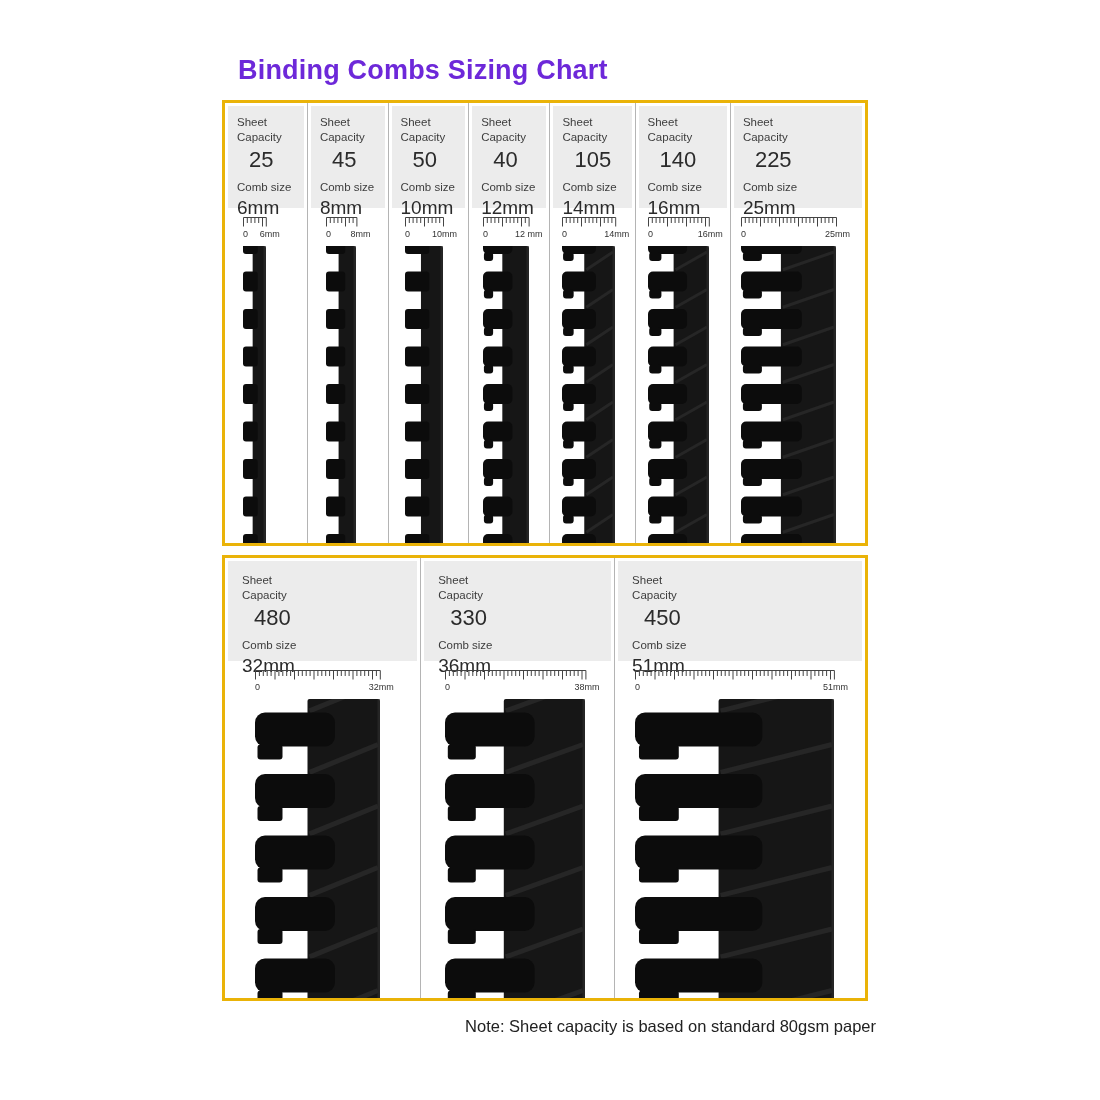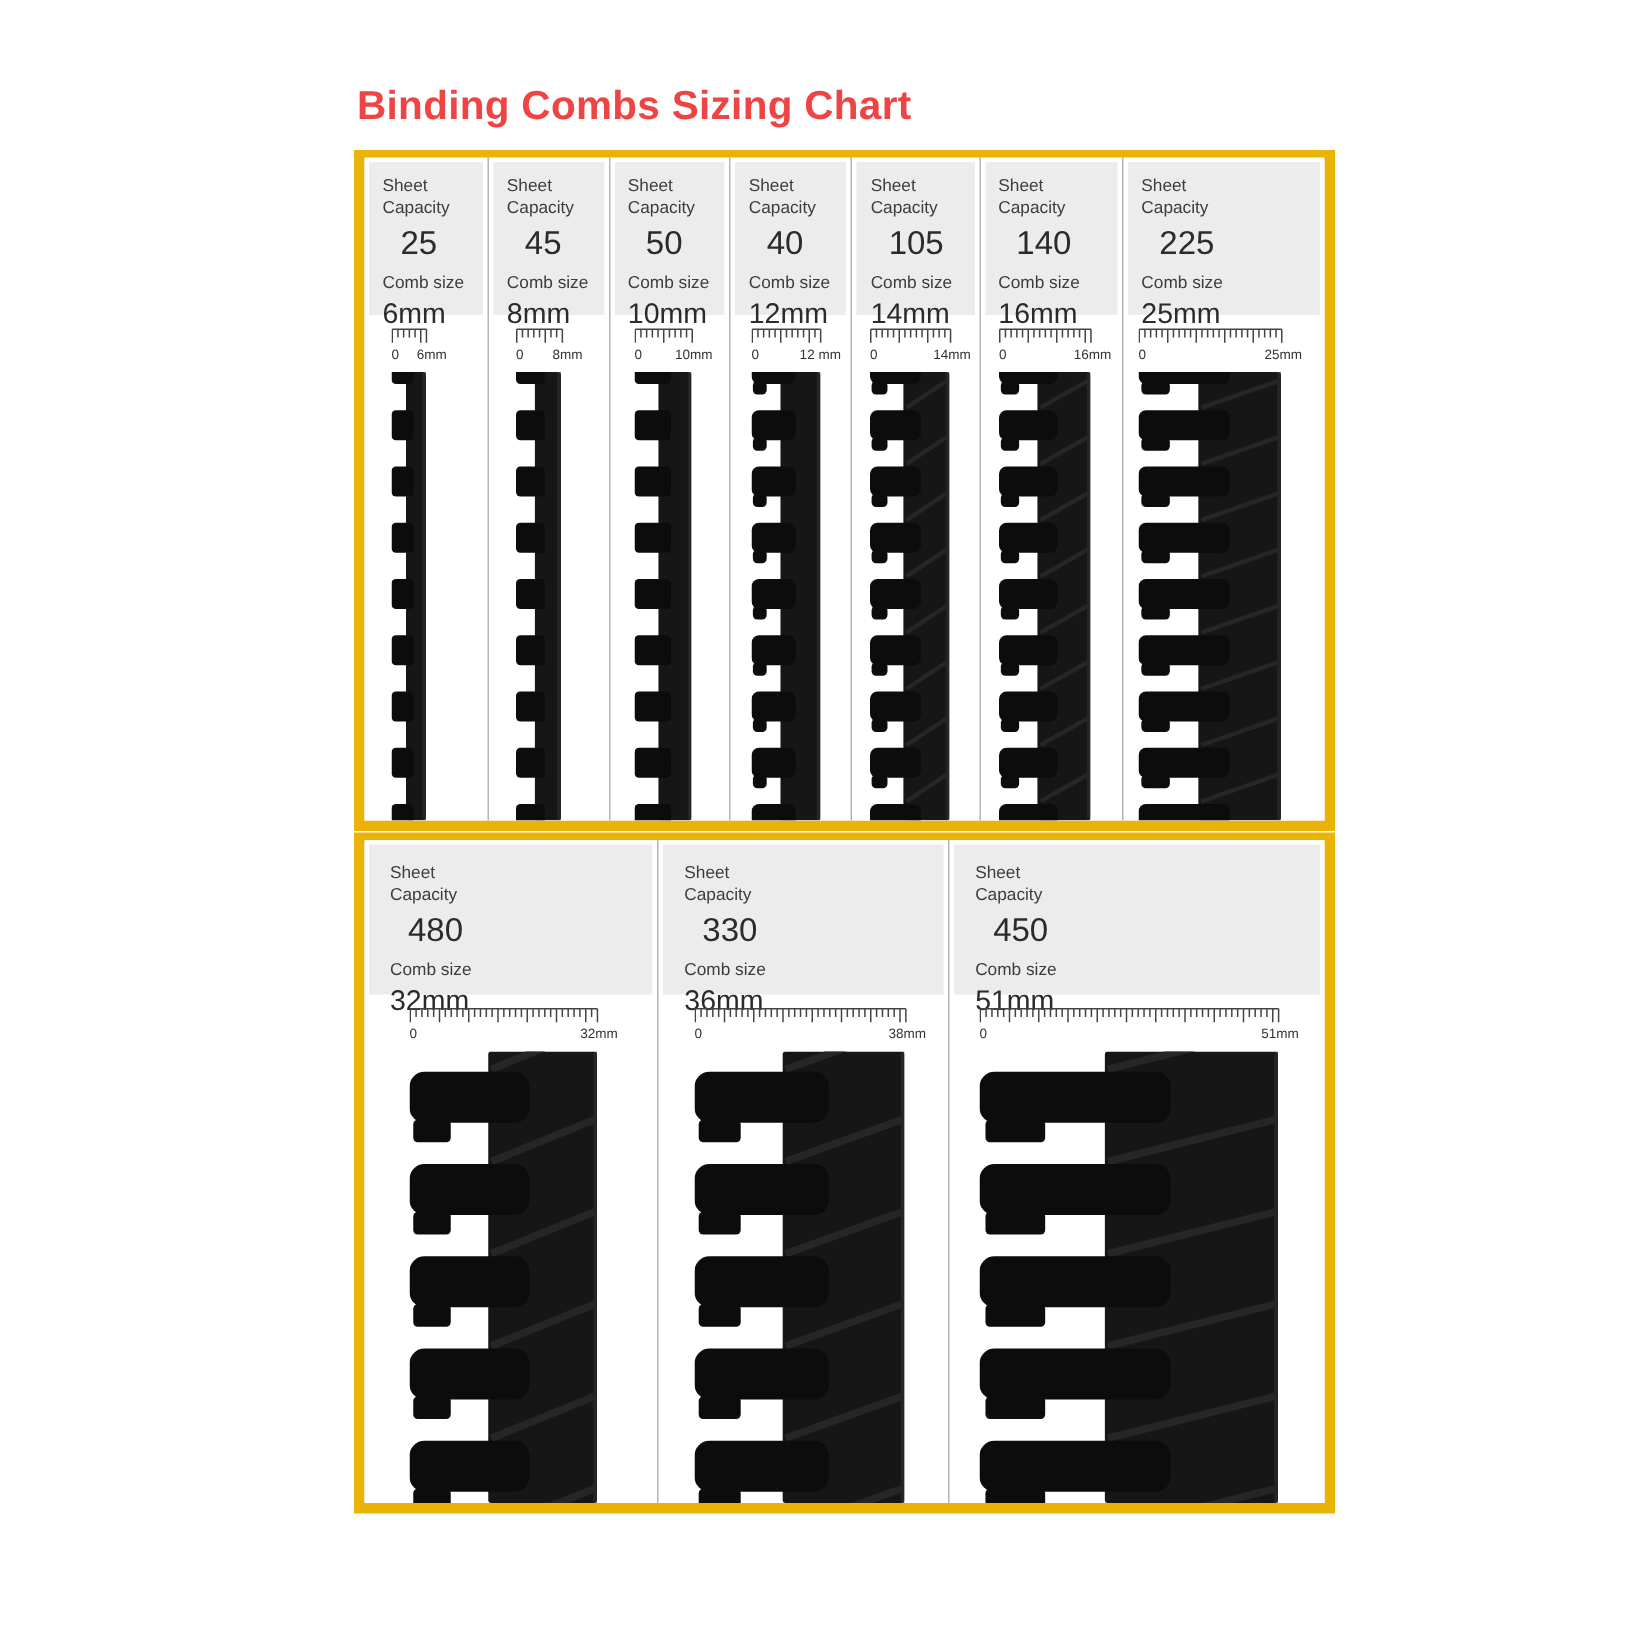--- a/index.html
+++ b/index.html
@@ -1,20 +1,20 @@
 <!DOCTYPE html>
 <html><head>
 <meta charset="utf-8">
 <style>
   html,body{margin:0;padding:0;background:#ffffff;}
   body{width:1100px;height:1100px;font-family:"Liberation Sans",sans-serif;-webkit-font-smoothing:antialiased;}
   .canvas{position:relative;width:1100px;height:1100px;background:#ffffff;overflow:hidden;}
   .page{position:absolute;left:50px;top:45px;width:1000px;height:1010px;background:#ffffff;}
-  .title{position:absolute;left:188px;top:10px;font-size:27px;font-weight:700;color:#ef4444;letter-spacing:.2px;}
-  .panel{position:absolute;left:186px;width:640px;height:440px;border:7px solid #eab308;background:#fff;display:flex;box-sizing:content-box;align-items:flex-end;}
+  .title{position:absolute;left:188px;top:10px;font-size:27px;font-weight:700;color:#6d28d9;letter-spacing:.2px;}
+  .panel{position:absolute;left:172px;width:640px;height:440px;border:3px solid #eab308;background:#fff;display:flex;box-sizing:content-box;}
   .panel.top{top:55px;}
   .panel.bottom{top:510px;}
   .col{position:relative;box-sizing:border-box;border-left:1px solid #b4b4b4;overflow:hidden;background:#fff;}
   .col:first-child{border-left:none;}
   .panel.top .col:nth-child(1){width:12.8%;}
   .panel.top .col:nth-child(2){width:12.6%;}
   .panel.top .col:nth-child(3){width:12.6%;}
   .panel.top .col:nth-child(4){width:12.7%;}
   .panel.top .col:nth-child(5){width:13.3%;}
   .panel.top .col:nth-child(6){width:14.9%;}
@@ -639,14 +639,15 @@
             <line x1="85.58" y1="319.33" x2="197" y2="291.5" stroke="#262626" stroke-width="5"></line>
             <rect x="0" y="259.5" width="127.36" height="34" rx="10" fill="#0c0c0c"></rect>
             <rect x="3.98" y="291.5" width="39.800000000000004" height="15" rx="3" fill="#0c0c0c"></rect>
             <line x1="85.58" y1="380.83" x2="197" y2="353" stroke="#262626" stroke-width="5"></line>
             <rect x="0" y="321" width="127.36" height="34" rx="10" fill="#0c0c0c"></rect>
             <rect x="3.98" y="353" width="39.800000000000004" height="15" rx="3" fill="#0c0c0c"></rect>
           </svg>
         </div>
       </div>
 
+    <div class="note">Note: Sheet capacity is based on standard 80gsm paper</div>
   </div>
 </div>
 
 </body></html>

